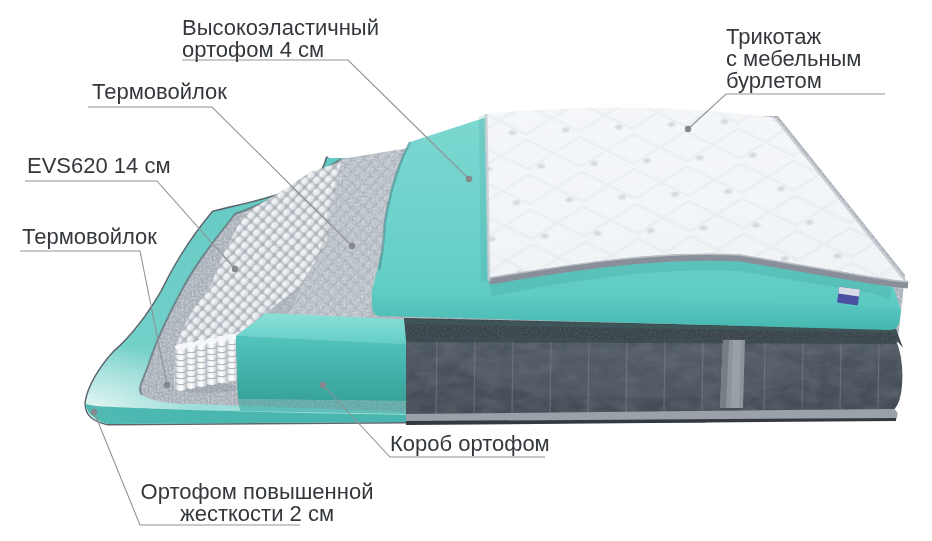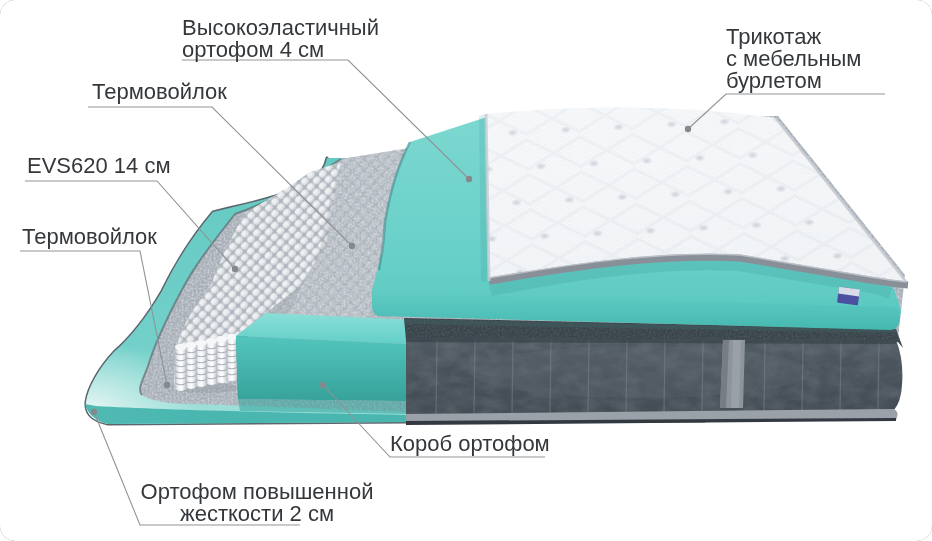--- a/index.html
+++ b/index.html
@@ -1,17 +1,17 @@
 <!DOCTYPE html>
 <html><head>
 <meta charset="utf-8">
 <style>
   html,body{margin:0;padding:0;background:#fff;}
   .stage{position:relative;width:932px;height:541px;overflow:hidden;background:#737373;
-         font-family:"Liberation Sans", sans-serif;border-radius:15px;}
+         font-family:"Liberation Sans", sans-serif;}
   svg{display:block}
   text{fill:#34383c;}
 </style>
 </head>
 <body>
 <div class="stage">
 <svg width="932" height="541" viewBox="0 0 932 541">
 <defs>
   <linearGradient id="gBase" x1="0" y1="0" x2="0" y2="1">
     <stop offset="0" stop-color="#63c9c2"></stop>

